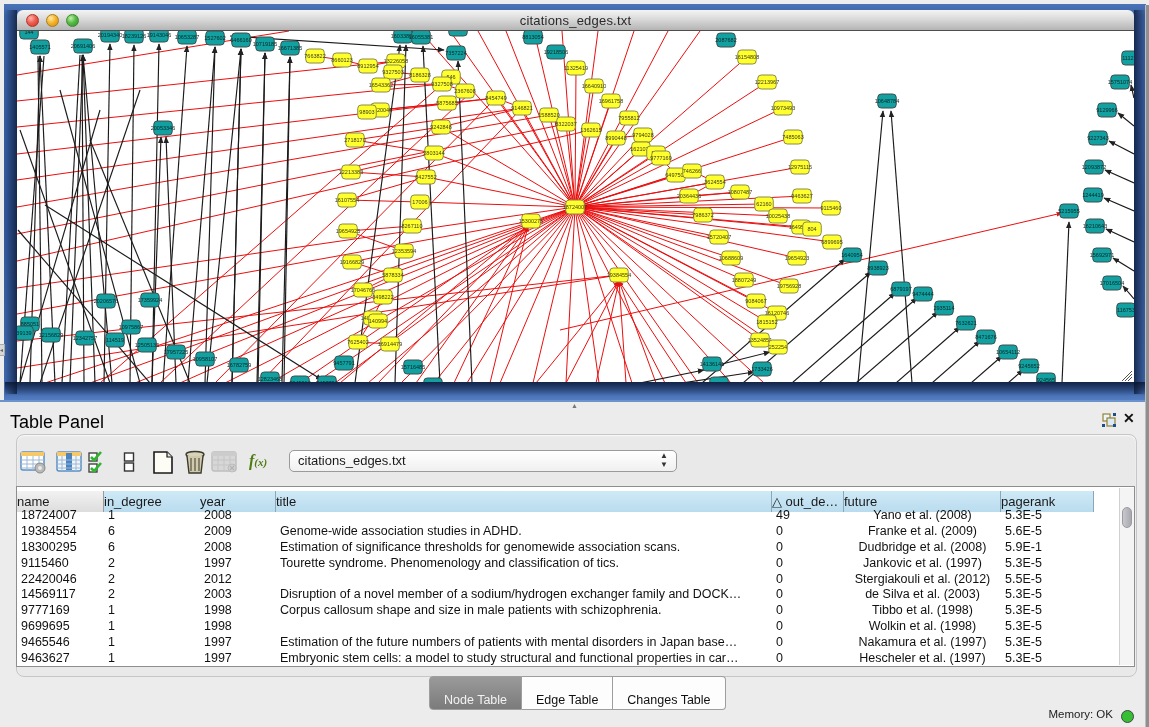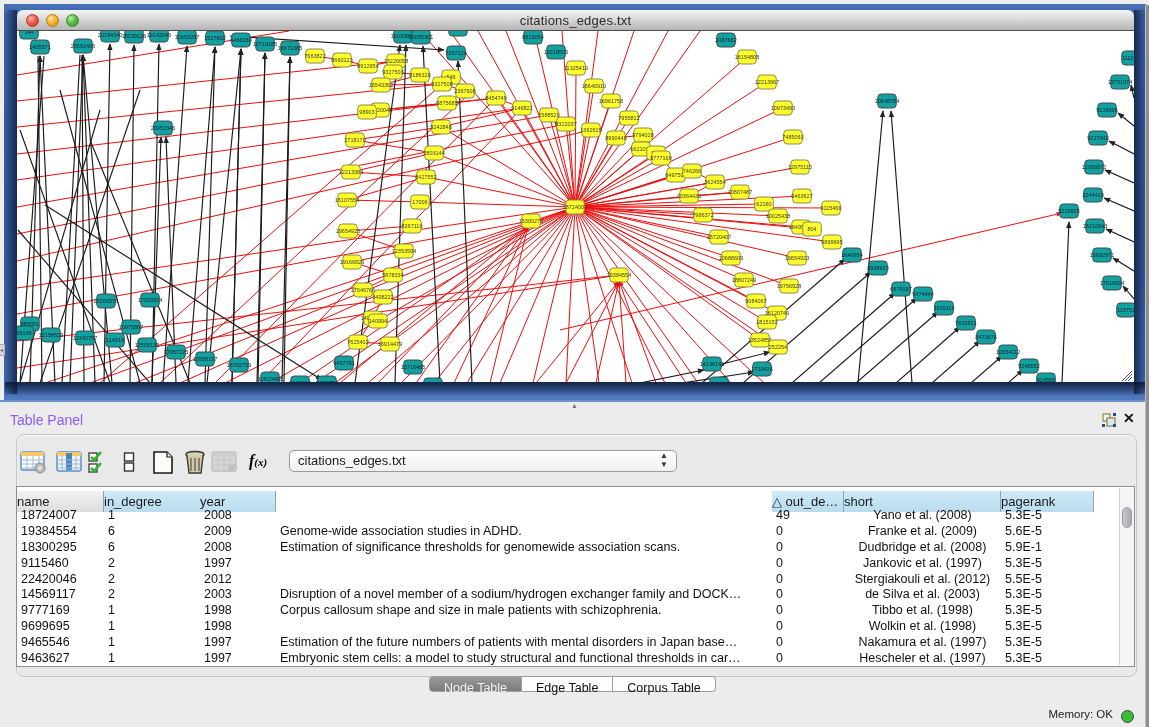--- a/index.html
+++ b/index.html
@@ -11,42 +11,42 @@
 #tlg{left:49px;background:radial-gradient(circle at 35% 30%,#c0f0a8,#58bb47 45%,#36982c 90%);border:1px solid #3d8a2e}
 #net{position:absolute;left:17px;top:31px;background:#fff}
 #shL{position:absolute;left:5px;top:10px;width:12px;height:384px;background:linear-gradient(90deg,rgba(8,18,42,0),rgba(8,18,42,.7))}
 #shR{position:absolute;left:1134px;top:10px;width:12px;height:384px;background:linear-gradient(270deg,rgba(8,18,42,0),rgba(8,18,42,.7))}
 #shB{position:absolute;left:5px;top:382px;width:1141px;height:14px;background:linear-gradient(180deg,rgba(8,18,42,.8),rgba(8,18,42,0))}
 .r{stroke:#ea0f0f;stroke-width:1;fill:none}
 .b{stroke:#1a1a1a;stroke-width:1.15;fill:none}
 .nl{font-size:5.5px;font-family:"Liberation Sans",sans-serif;text-anchor:middle}
 #divider{position:absolute;left:0;top:400px;width:1149px;height:2px;background:#6c92cc}
 #panel{position:absolute;left:0;top:402px;width:1149px;height:325px;background:#ececec}
-#ptitle{position:absolute;left:10px;top:10px;font-size:14px;color:#8b5cf6}
+#ptitle{position:absolute;left:10px;top:10px;font-size:18px;color:#000000}
 #pfloat{position:absolute;left:1102px;top:11px;width:14px;height:14px}
 #pclose{position:absolute;left:1123px;top:8px;font-size:14px;color:#111;font-weight:bold}
 #innerbox{position:absolute;left:16px;top:32px;width:1121px;height:243px;background:#e9e9e9;border:1px solid #c6c6c6;border-radius:8px;box-shadow:inset 0 1px 2px rgba(255,255,255,.8)}
 #toolbar{position:absolute;left:0px;top:46px;width:1121px;height:36px}
 .ic{position:absolute;top:2px}
 #combo{position:absolute;left:289px;top:48px;width:388px;height:22px;background:linear-gradient(180deg,#ffffff,#f0f0f0);border:1px solid #9a9a9a;border-radius:5px;font-size:13px;color:#1a1a1a;line-height:20px;padding-left:8px}
 #combo .arrows{position:absolute;right:8px;top:0px;font-size:8px;color:#333;line-height:9px;text-align:center}
 #table{position:absolute;left:16px;top:486px;width:1119px;height:181px;background:#fff;border:1px solid #8e8e8e}
 #thead{position:absolute;left:0;top:0;width:1117px;height:21px;font-size:13px;color:#1a1a1a}
 .th{position:absolute;top:4px;height:21px;text-align:left;line-height:21px;background:linear-gradient(180deg,#cfe9f7,#b9dcee);border-right:1px solid #8aa8ba;overflow:hidden}
 .thg{background:linear-gradient(180deg,#f2f2f2,#dddddd);border-right:1px solid #9a9a9a}
 #tbody{position:absolute;left:0;top:21px;width:1117px;font-size:12.5px;color:#111}
 .tr{position:relative;height:15.9px;line-height:15.9px;white-space:nowrap}
 .tr div{position:absolute;overflow:hidden}
 .c0{left:4px;width:95px}.c1{left:91px;width:90px}.c2{left:187px;width:80px}
 .c3{left:263px;width:492px}.c4{left:759px;width:70px}
 .c5{left:827px;width:157px;text-align:center}.c6{left:988px;width:90px}
 #vscroll{position:absolute;left:1102px;top:1px;width:15px;height:177px;background:#f4f4f4;border-left:1px solid #d0d0d0}
 #vthumb{position:absolute;left:2px;top:19px;width:10px;height:21px;background:linear-gradient(90deg,#c8c8cc,#a8a8b0);border-radius:5px;border:1px solid #9a9aa2}
 #tabs{position:absolute;left:429px;top:274px;height:16px;font-size:12.5px;display:flex}
-.tab{height:16px;line-height:15px;padding:4px 14px;background:#fdfdfd;border:1px solid #9e9e9e;border-left:none;color:#111}
+.tab{height:16px;line-height:15px;padding:16px 14px;background:#fdfdfd;border:1px solid #9e9e9e;border-left:none;color:#111}
 .tab.first{border-left:1px solid #9e9e9e;border-radius:4px 0 0 4px}
 .tab.last{border-radius:0 4px 4px 0}
 .tab.sel{background:linear-gradient(180deg,#9a9a9a,#7b7b7b);color:#f2f2f2}
 #status{position:absolute;right:36px;top:306px;font-size:11.5px;color:#222}
 #memdot{position:absolute;left:1121px;top:710px;width:13px;height:13px;border-radius:50%;background:#35c033;border:1.5px solid #444}
 #graystrip{position:absolute;left:1145px;top:5px;width:4px;height:722px;background:#8f8f8f;border-left:1px solid #bdbdbd}
 #topstrip{position:absolute;left:0;top:0;width:1149px;height:5px;background:#ededed}
 #leftsliver{position:absolute;left:0;top:0;width:4px;height:402px;background:#ededed}
 .grip{position:absolute;left:571px;top:402px;width:8px;height:5px;font-size:7px;color:#777}
 </style></head>
@@ -601,37 +601,38 @@
         <path d="M4 6 l2 17 h12 l2 -17" fill="#cfc9ae" stroke="#3a3a2a" stroke-width="1.4"></path>
         <path d="M8 8 v13 M12 8 v13 M16 8 v13" stroke="#6a6450" stroke-width="1.4"></path>
       </svg>
 <svg class="ic" style="left:211px" width="27" height="24" viewBox="0 0 27 24" opacity="0.55">
         <rect x="1" y="2" width="24" height="19" rx="2" fill="#c9c9c9" stroke="#9a9a9a" stroke-width="1.4"></rect>
         <rect x="1" y="2" width="24" height="4" fill="#b5b5b5"></rect>
         <path d="M1 10 h24 M1 15 h24 M7 6 v15 M13 6 v15 M19 6 v15" stroke="#a8a8a8"></path>
         <circle cx="21" cy="18" r="4" fill="#bdbdbd" stroke="#999"></circle>
         <path d="M19 16 l4 4 M23 16 l-4 4" stroke="#888" stroke-width="1.2"></path>
       </svg>
-<div class="ic" style="left:249px;top:4px;font-size:16px;font-style:italic;font-weight:bold;color:#000000;font-family:'Liberation Serif',serif">f<span style="font-size:11px">(x)</span></div>
+<div class="ic" style="left:249px;top:4px;font-size:16px;font-style:italic;font-weight:bold;color:#4d7c0f;font-family:'Liberation Serif',serif">f<span style="font-size:11px">(x)</span></div>
 </div>
 <div id="combo">citations_edges.txt<div class="arrows">▲<br>▼</div></div>
 <div id="tabs">
 <div class="tab first sel">Node Table</div>
       <div class="tab">Edge Table</div>
-      <div class="tab last">Corpus Table</div>
+      <div class="tab last">Changes Table</div>
 </div>
 <div id="status">Memory: OK</div>
 </div>
 <div id="table">
 <div id="thead">
 <div class="th thg" style="left:0;width:87px">name</div>
 <div class="th" style="left:87px;width:112px">in_degree</div>
 <div class="th" style="left:183px;width:76px">year</div>
+<div class="th" style="left:259px;width:496px">title</div>
 <div class="th" style="left:755px;width:72px">△ out_de…</div>
-<div class="th" style="left:827px;width:157px">short</div>
+<div class="th" style="left:827px;width:157px">future</div>
 <div class="th" style="left:984px;width:93px">pagerank</div>
 </div>
 <div id="tbody">
 <div class="tr">
         <div class="c0">18724007</div>
         <div class="c1">1</div>
         <div class="c2">2008</div>
         <div class="c4">49</div>
         <div class="c5">Yano et al. (2008)</div>
         <div class="c6">5.3E-5</div>
@@ -651,20 +652,21 @@
         <div class="c2">2008</div>
         <div class="c3">Estimation of significance thresholds for genomewide association scans.</div>
         <div class="c4">0</div>
         <div class="c5">Dudbridge et al. (2008)</div>
         <div class="c6">5.9E-1</div>
       </div>
 <div class="tr">
         <div class="c0">9115460</div>
         <div class="c1">2</div>
         <div class="c2">1997</div>
+        <div class="c3">Tourette syndrome. Phenomenology and classification of tics.</div>
         <div class="c4">0</div>
         <div class="c5">Jankovic et al. (1997)</div>
         <div class="c6">5.3E-5</div>
       </div>
 <div class="tr">
         <div class="c0">22420046</div>
         <div class="c1">2</div>
         <div class="c2">2012</div>
         <div class="c4">0</div>
         <div class="c5">Stergiakouli et al. (2012)</div>
@@ -702,21 +704,21 @@
         <div class="c2">1997</div>
         <div class="c3">Estimation of the future numbers of patients with mental disorders in Japan base…</div>
         <div class="c4">0</div>
         <div class="c5">Nakamura et al. (1997)</div>
         <div class="c6">5.3E-5</div>
       </div>
 <div class="tr">
         <div class="c0">9463627</div>
         <div class="c1">1</div>
         <div class="c2">1997</div>
-        <div class="c3">Embryonic stem cells: a model to study structural and functional thresholds in car…</div>
+        <div class="c3">Embryonic stem cells: a model to study structural and functional properties in car…</div>
         <div class="c4">0</div>
         <div class="c5">Hescheler et al. (1997)</div>
         <div class="c6">5.3E-5</div>
       </div>
 </div>
 <div id="vscroll">
       <div id="vthumb"></div>
     </div>
 </div>
 <div id="memdot"></div>

